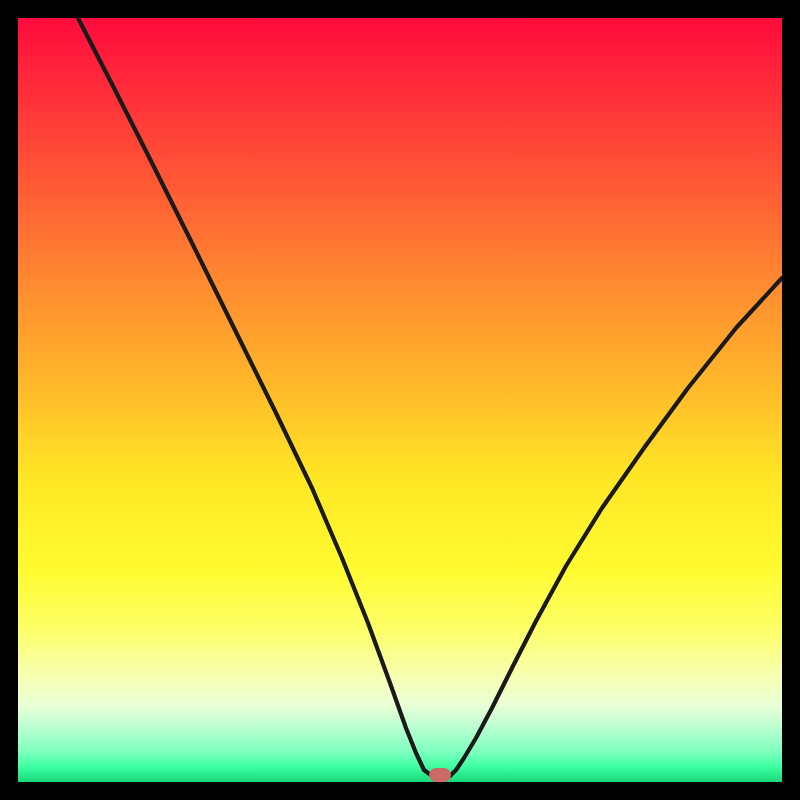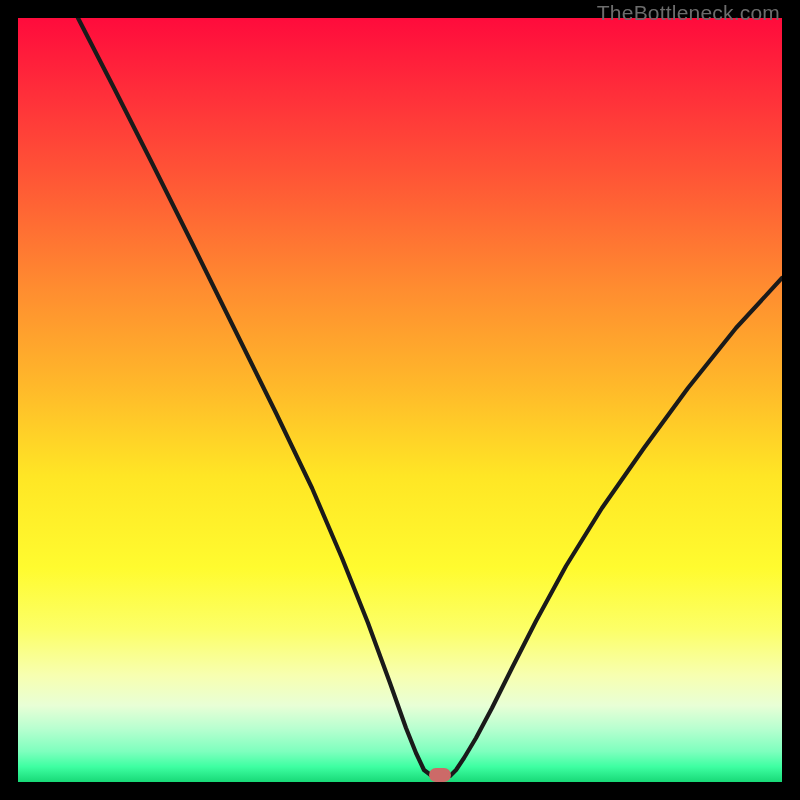--- a/index.html
+++ b/index.html
@@ -68,20 +68,19 @@
     border-radius: 7px;
     background: #cc6a68;
     z-index: 4;
     transform: translate(-50%, -50%);
   }
 </style>
 </head>
 <body>
 
 <div class="frame">
-  <div class="watermark">TheBottleneck.com</div>
   <div class="plot-area">
     <svg class="curve" viewBox="0 0 764 764" preserveAspectRatio="none">
       <path id="curve-path" d="M 60 0 L 96 70 L 134 145 L 174 225 L 216 310 L 258 395 L 294 470 L 324 540 L 350 605 L 372 665 L 388 710 L 398 735 L 406 752 L 414 758 L 432 758 L 438 752 L 446 740 L 458 720 L 474 690 L 494 650 L 518 603 L 548 548 L 584 490 L 626 430 L 670 370 L 718 310 L 764 260" fill="none" stroke="#1a1a1a" stroke-width="4.2" stroke-linecap="round" stroke-linejoin="round"></path>
     </svg>
     <div class="marker" id="marker" style="left: 422px; top: 757px; background: rgb(204, 106, 104);"></div>
   </div>
 </div>
 
 </body></html>

